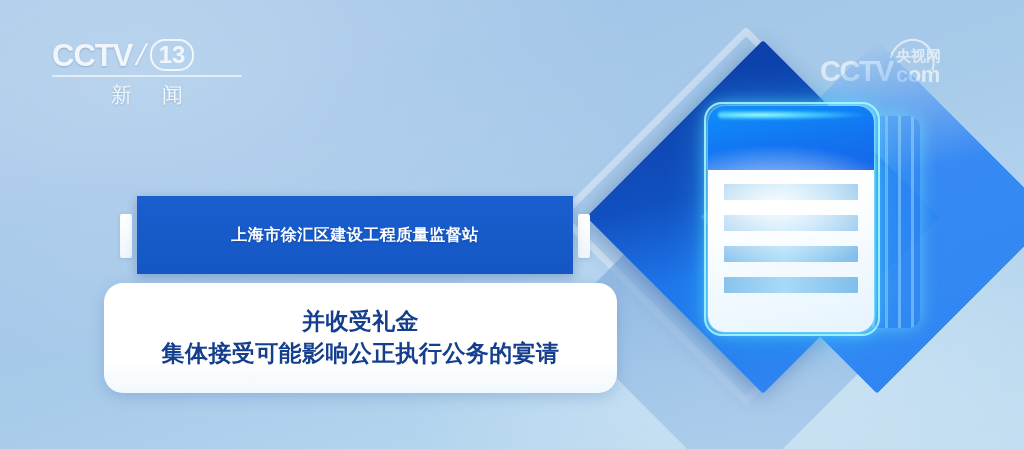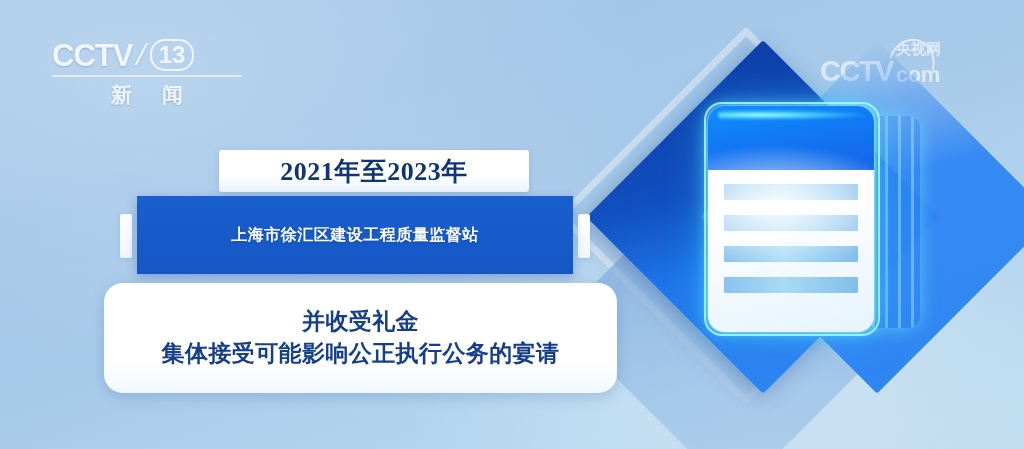--- a/index.html
+++ b/index.html
@@ -100,21 +100,21 @@
     width: 100%;
     height: 2px;
     background: rgba(255,255,255,0.75);
     margin: 3px 0 4px 0;
     border-radius: 1px;
   }
   .cctv-logo .sub {
     text-align: center;
     color: #ffffff;
     font-size: 21px;
-    font-weight: 700;
+    font-weight: 400;
     letter-spacing: 12px;
     text-indent: 12px;
     text-shadow: 0 1px 2px rgba(40,80,130,0.3);
   }
 
   
   .cctv-watermark {
     position: absolute;
     right: 36px;
     top: 40px;
@@ -133,21 +133,20 @@
     font-size: 29px;
     letter-spacing: -1.5px;
     color: #ffffff;
     line-height: 1;
   }
   .cctv-watermark .wm-right {
     display: flex;
     flex-direction: column;
     margin-left: 3px;
     line-height: 1;
-    gap: 7px;
   }
   .cctv-watermark .wm-cn {
     font-size: 15px;
     font-weight: 700;
     color: #ffffff;
     letter-spacing: 0px;
     margin-bottom: 1px;
   }
   .cctv-watermark .wm-com {
     font-size: 22px;
@@ -445,23 +444,20 @@
         <div class="doc-line"></div>
         <div class="doc-line"></div>
         <div class="doc-line"></div>
         <div class="doc-line"></div>
       </div>
       <div class="doc-sheen"></div>
     </div>
     <div class="doc-edge-glow"></div>
   </div>
 
-  <div class="banner-date">
-    <span class="txt">2021年至2023年</span>
-  </div>
 
   <div class="tab-left"></div>
   <div class="tab-right"></div>
   <div class="banner-office">
     <span class="ln">上海市徐汇区建设工程质量监督站</span>
   </div>
 
   <div class="card-detail">
     <span class="ln">并收受礼金</span>
     <span class="ln">集体接受可能影响公正执行公务的宴请</span>

